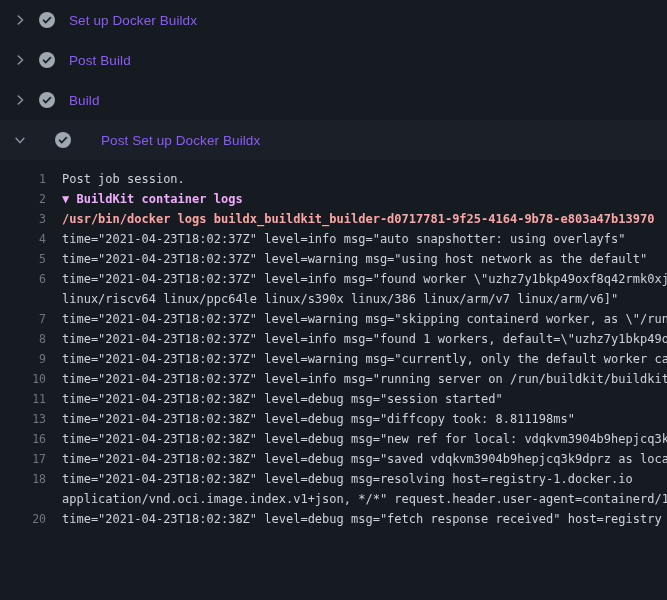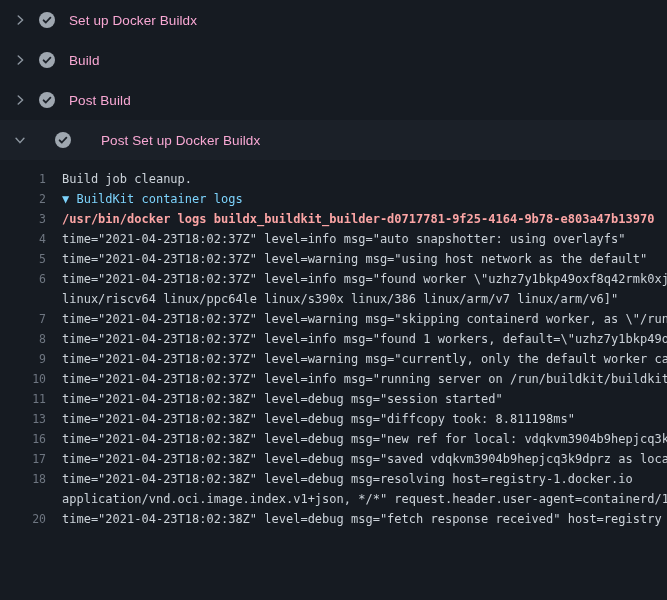--- a/index.html
+++ b/index.html
@@ -9,21 +9,21 @@
     font-family:"Liberation Sans",sans-serif;
     -webkit-font-smoothing:antialiased;
   }
   .viewer{width:667px;height:600px;overflow:hidden;}
 
   
   .steps{width:100%;}
   .step{
     display:flex;align-items:center;height:40px;
     padding:0 12px;gap:11px;
-    color:#f9a8d4;font-size:13.5px;
+    color:#8b5cf6;font-size:13.5px;
     cursor:pointer;user-select:none;
   }
   .step.expanded{background:#1b2028;gap:27px;}
   .chev{width:16px;height:16px;display:flex;align-items:center;justify-content:center;flex:0 0 16px;}
   .chev svg{display:block;}
   .chev.down{transform:rotate(90deg);}
   .check{width:16px;height:16px;display:flex;align-items:center;justify-content:center;flex:0 0 16px;}
   .step-label{margin-left:3px;letter-spacing:.1px;}
 
   
@@ -32,21 +32,21 @@
     font-family:"DejaVu Sans Mono","Liberation Mono",monospace;
     font-size:12px;color:#ccd3da;
   }
   .log-line{display:flex;height:20px;line-height:20px;white-space:pre;overflow:hidden;}
   .ln{
     flex:0 0 46px;width:46px;text-align:right;
     color:#6e7681;font-size:11.5px;user-select:none;
   }
   .lt{padding-left:16px;flex:1 1 auto;overflow:hidden;}
   .lt.command{color:#fca5a5;font-weight:bold;}
-  .lt.group{color:#7dd3fc;}
+  .lt.group{color:#f0abfc;font-weight:bold;}
 </style>
 </head>
 <body>
 
 <div class="viewer">
   <div class="steps" id="steps">
       <div class="step">
         <span class="chev">
           <svg width="14" height="14" viewBox="0 0 16 16">
             <path d="M6 3.5l5 4.5-5 4.5" fill="none" stroke="#8b949e" stroke-width="1.7" stroke-linecap="round" stroke-linejoin="round"></path>
@@ -65,53 +65,53 @@
           <svg width="14" height="14" viewBox="0 0 16 16">
             <path d="M6 3.5l5 4.5-5 4.5" fill="none" stroke="#8b949e" stroke-width="1.7" stroke-linecap="round" stroke-linejoin="round"></path>
           </svg>
         </span>
         <span class="check">
           <svg width="16" height="16" viewBox="0 0 16 16">
             <circle cx="8" cy="8" r="8" fill="#9fa7b0"></circle>
             <path d="M4.6 8.3l2.2 2.2 4.6-4.8" fill="none" stroke="#1b2028" stroke-width="1.8" stroke-linecap="round" stroke-linejoin="round"></path>
           </svg>
         </span>
-        <span class="step-label">Build</span>
+        <span class="step-label">Post Build</span>
       </div>
       <div class="step">
         <span class="chev">
           <svg width="14" height="14" viewBox="0 0 16 16">
             <path d="M6 3.5l5 4.5-5 4.5" fill="none" stroke="#8b949e" stroke-width="1.7" stroke-linecap="round" stroke-linejoin="round"></path>
           </svg>
         </span>
         <span class="check">
           <svg width="16" height="16" viewBox="0 0 16 16">
             <circle cx="8" cy="8" r="8" fill="#9fa7b0"></circle>
             <path d="M4.6 8.3l2.2 2.2 4.6-4.8" fill="none" stroke="#1b2028" stroke-width="1.8" stroke-linecap="round" stroke-linejoin="round"></path>
           </svg>
         </span>
-        <span class="step-label">Post Build</span>
+        <span class="step-label">Build</span>
       </div>
       <div class="step expanded">
         <span class="chev down">
           <svg width="14" height="14" viewBox="0 0 16 16">
             <path d="M6 3.5l5 4.5-5 4.5" fill="none" stroke="#8b949e" stroke-width="1.7" stroke-linecap="round" stroke-linejoin="round"></path>
           </svg>
         </span>
         <span class="check">
           <svg width="16" height="16" viewBox="0 0 16 16">
             <circle cx="8" cy="8" r="8" fill="#9fa7b0"></circle>
             <path d="M4.6 8.3l2.2 2.2 4.6-4.8" fill="none" stroke="#1b2028" stroke-width="1.8" stroke-linecap="round" stroke-linejoin="round"></path>
           </svg>
         </span>
         <span class="step-label">Post Set up Docker Buildx</span>
       </div>
     </div>
   <div class="log" id="log">
-      <div class="log-line"><span class="ln">1</span><span class="lt plain">Build job cleanup.</span></div>
+      <div class="log-line"><span class="ln">1</span><span class="lt plain">Post job session.</span></div>
       <div class="log-line"><span class="ln">2</span><span class="lt group">▼ BuildKit container logs</span></div>
       <div class="log-line"><span class="ln">3</span><span class="lt command">/usr/bin/docker logs buildx_buildkit_builder-d0717781-9f25-4164-9b78-e803a47b13970</span></div>
       <div class="log-line"><span class="ln">4</span><span class="lt plain">time="2021-04-23T18:02:37Z" level=info msg="auto snapshotter: using overlayfs"</span></div>
       <div class="log-line"><span class="ln">5</span><span class="lt plain">time="2021-04-23T18:02:37Z" level=warning msg="using host network as the default"</span></div>
       <div class="log-line"><span class="ln">6</span><span class="lt plain">time="2021-04-23T18:02:37Z" level=info msg="found worker \"uzhz7y1bkp49oxf8q42rmk0xj</span></div>
       <div class="log-line"><span class="ln"></span><span class="lt plain">linux/riscv64 linux/ppc64le linux/s390x linux/386 linux/arm/v7 linux/arm/v6]"</span></div>
       <div class="log-line"><span class="ln">7</span><span class="lt plain">time="2021-04-23T18:02:37Z" level=warning msg="skipping containerd worker, as \"/run</span></div>
       <div class="log-line"><span class="ln">8</span><span class="lt plain">time="2021-04-23T18:02:37Z" level=info msg="found 1 workers, default=\"uzhz7y1bkp49o</span></div>
       <div class="log-line"><span class="ln">9</span><span class="lt plain">time="2021-04-23T18:02:37Z" level=warning msg="currently, only the default worker ca</span></div>
       <div class="log-line"><span class="ln">10</span><span class="lt plain">time="2021-04-23T18:02:37Z" level=info msg="running server on /run/buildkit/buildkit</span></div>

